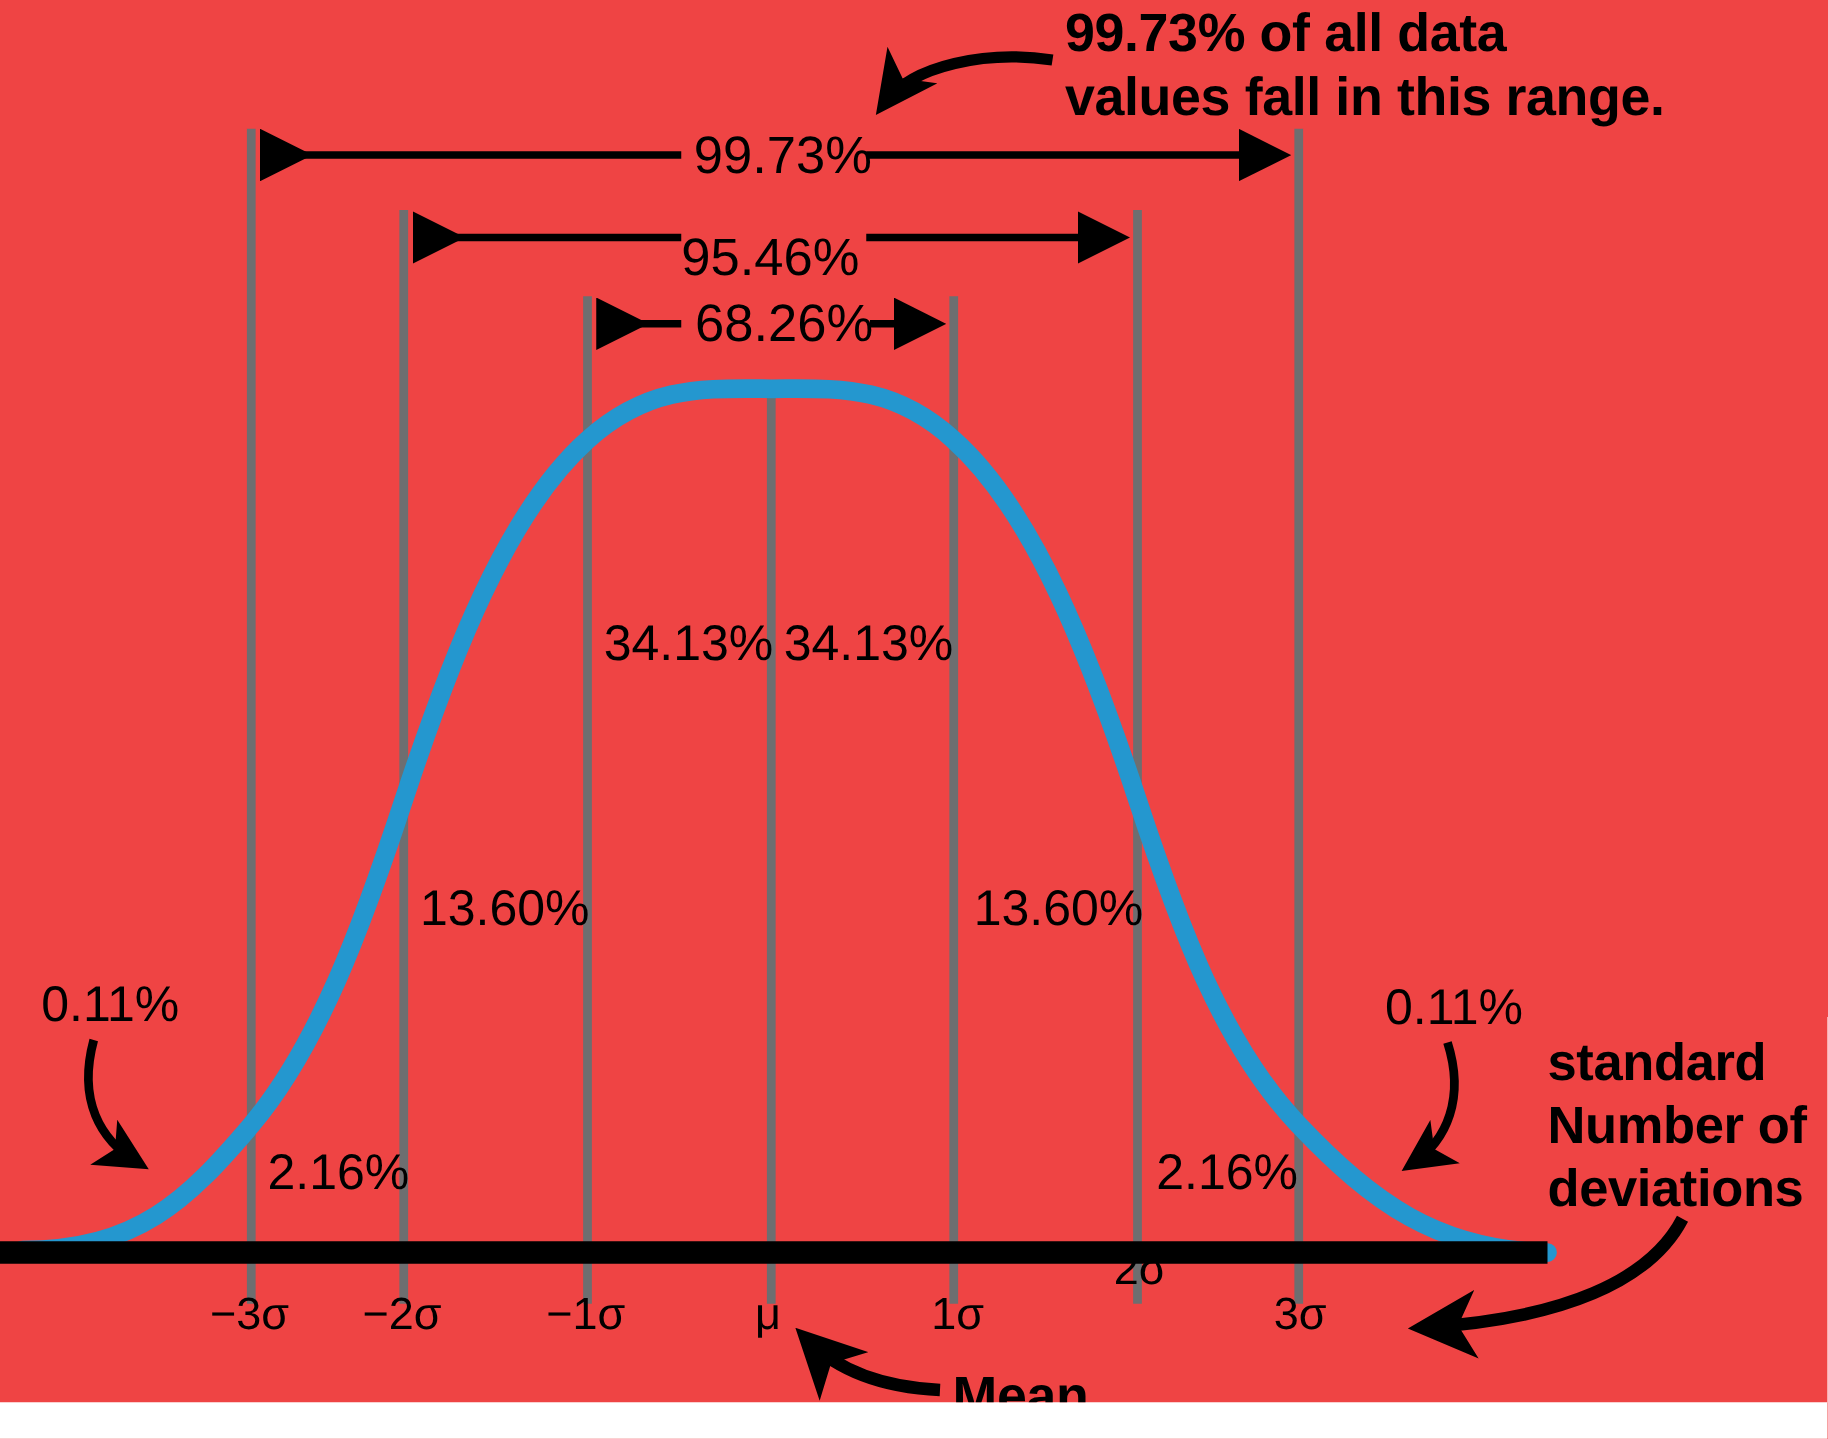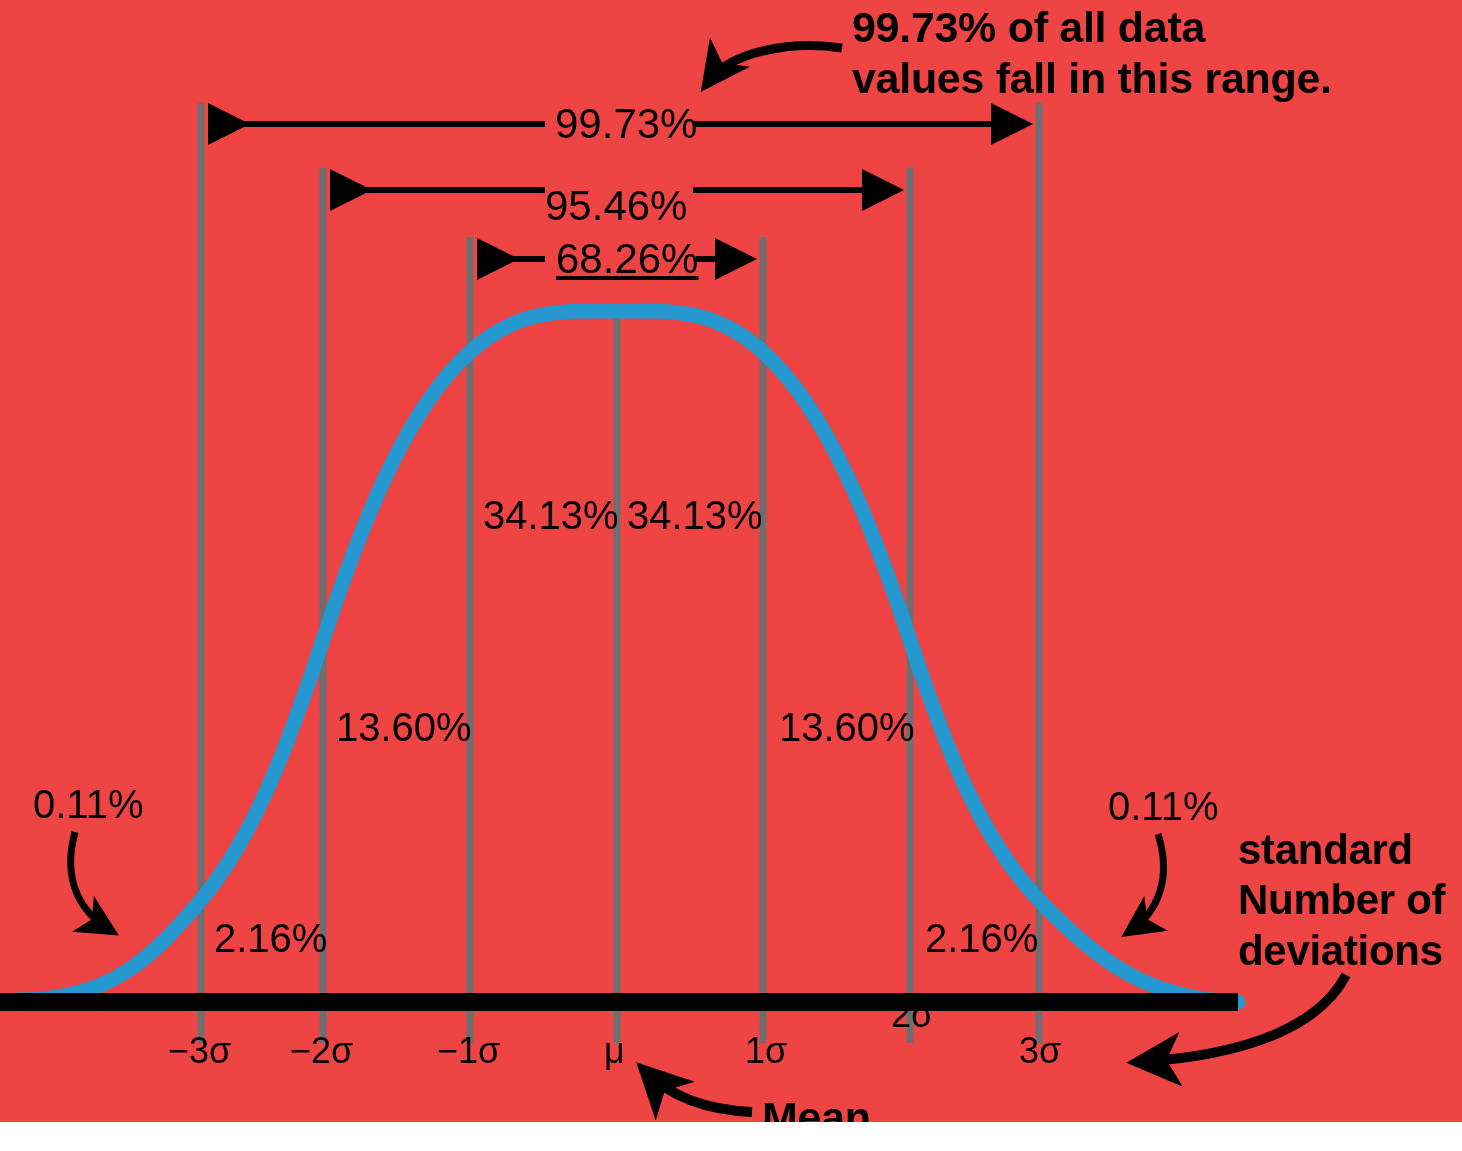--- a/index.html
+++ b/index.html
@@ -131,21 +131,21 @@
 
   </svg>
 
   <div class="lbl callout" style="left:852px; top:2px;">
     <div>99.73% of all data</div>
     <div>values fall in this range.</div>
   </div>
 
   <div class="lbl range-pct" style="left:555px; top:103px;">99.73%</div>
   <div class="lbl range-pct" style="left:545px; top:169px;margin-top:16px;">95.46%</div>
-  <div class="lbl range-pct" style="left:556px; top:238px;text-decoration:underline;">68.26%</div>
+  <div class="lbl range-pct" style="left:556px; top:238px;">68.26%</div>
 
 
   <div class="lbl plain" style="left:483px; top:495px;">34.13%</div>
   <div class="lbl plain" style="left:627px; top:495px;">34.13%</div>
 
   <div class="lbl plain" style="left:336px; top:707px;">13.60%</div>
   <div class="lbl plain" style="left:779px; top:707px;">13.60%</div>
 
   <div class="lbl plain" style="left:33px; top:784px;">0.11%</div>
   <div class="lbl plain" style="left:1108px; top:786px;">0.11%</div>

